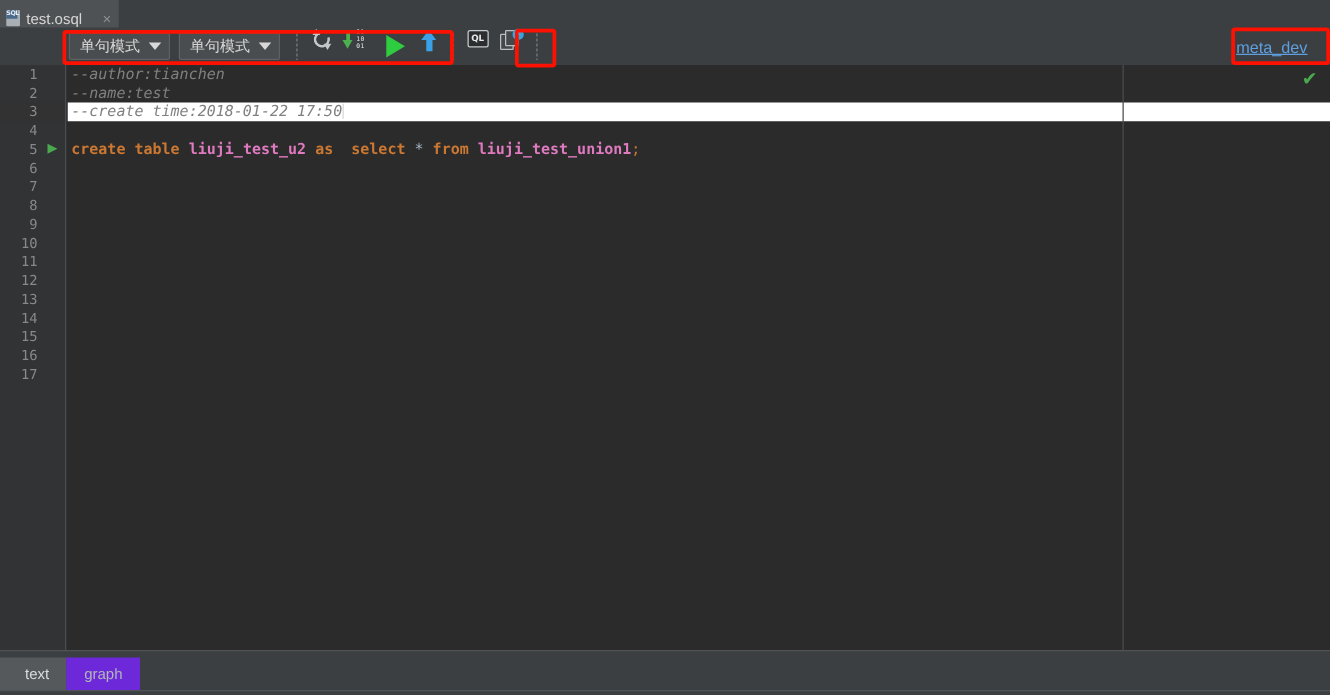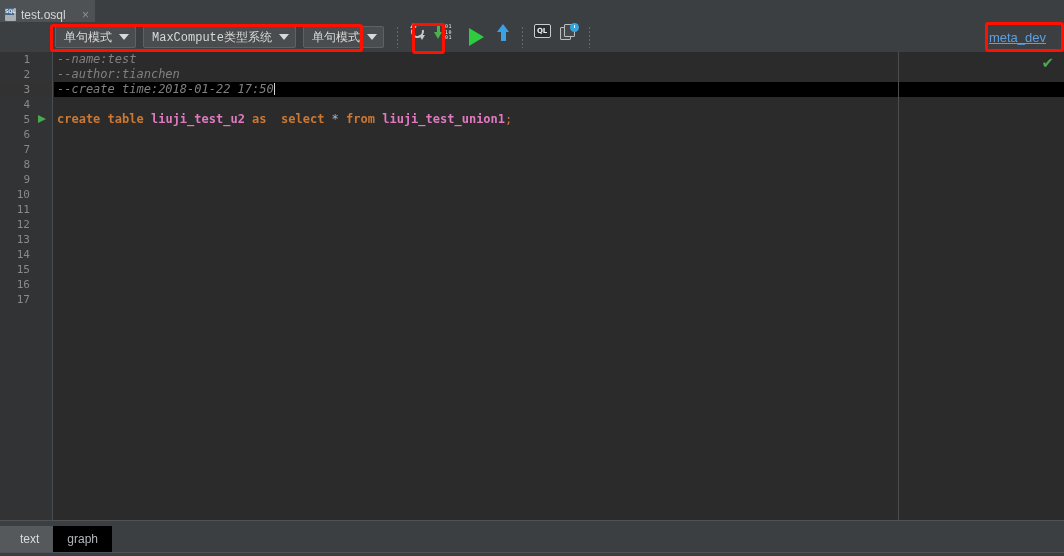--- a/index.html
+++ b/index.html
@@ -197,21 +197,21 @@
   }
   #code {
     position: absolute; left: 54px; top: 0; right: 0; height: 468px;
     overflow: hidden;
   }
   .code-row {
     height: 15px; line-height: 15px; padding-left: 3px;
     font-family: "DejaVu Sans Mono", monospace; font-size: 12px;
     white-space: pre;
   }
-  .code-row.hl { background: #000000; }
+  .code-row.hl { background: #ffffff; }
   .cm { color: #808080; font-style: italic; }
   .kw { color: #cc7832; font-weight: bold; }
   .id { color: #e07ac0; font-weight: bold; }
   .op { color: #a9b7c6; }
   .pn { color: #cc7832; }
   .caret-bar {
     display: inline-block; width: 1px; height: 12px; background: #d6d6d6;
     vertical-align: -2px;
   }
   #margin-guide {
@@ -225,21 +225,21 @@
   }
 
   
   #bottombar {
     position: absolute; left: 0; top: 520px; width: 1064px; height: 36px;
     background: #3c3f41; border-top: 1px solid #4f5355;
   }
   .btabs { position: absolute; left: 0; top: 5px; display: flex; }
   .btab {
     height: 26px; padding: 0 14px; display: flex; align-items: center;
-    color: #b2b6b9; font-size: 12px; background: #000000;
+    color: #b2b6b9; font-size: 12px; background: #6d28d9;
     font-family: "Liberation Sans", sans-serif; cursor: pointer;
   }
   .btab.active { background: #55595b; color: #d9dcde; padding-left: 20px; }
   #bottom-sep {
     position: absolute; left: 0; top: 31px; width: 1064px; height: 1px;
     background: #4f5355;
   }
 </style>
 </head>
 <body>
@@ -256,24 +256,20 @@
 </div>
 
 <div id="toolbar">
   <div class="tb-gap-left"></div>
 
   <div class="combo">
     <span>单句模式</span>
     <span class="caret"></span>
   </div>
 
-  <div class="combo">
-    <span>MaxCompute类型系统</span>
-    <span class="caret"></span>
-  </div>
 
   <div class="combo">
     <span>单句模式</span>
     <span class="caret"></span>
   </div>
 
   <div class="dotsep"></div>
 
   <div class="tbicon">
     <span class="ico-sync">
@@ -374,22 +370,22 @@
         <span>15</span>
       </div>
       <div class="gutter-row">
         <span>16</span>
       </div>
       <div class="gutter-row">
         <span>17</span>
       </div>
     </div>
   <div id="code">
+      <div class="code-row"><span class="cm">--author:tianchen</span></div>
       <div class="code-row"><span class="cm">--name:test</span></div>
-      <div class="code-row"><span class="cm">--author:tianchen</span></div>
       <div class="code-row hl"><span class="cm">--create time:2018-01-22 17:50</span><span class="caret-bar"></span></div>
       <div class="code-row"></div>
       <div class="code-row"><span class="kw">create</span><span class="op"> </span><span class="kw">table</span><span class="op"> </span><span class="id">liuji_test_u2</span><span class="op"> </span><span class="kw">as</span><span class="op">  </span><span class="kw">select</span><span class="op"> </span><span class="op">*</span><span class="op"> </span><span class="kw">from</span><span class="op"> </span><span class="id">liuji_test_union1</span><span class="pn">;</span></div>
       <div class="code-row"></div>
       <div class="code-row"></div>
       <div class="code-row"></div>
       <div class="code-row"></div>
       <div class="code-row"></div>
       <div class="code-row"></div>
       <div class="code-row"></div>

